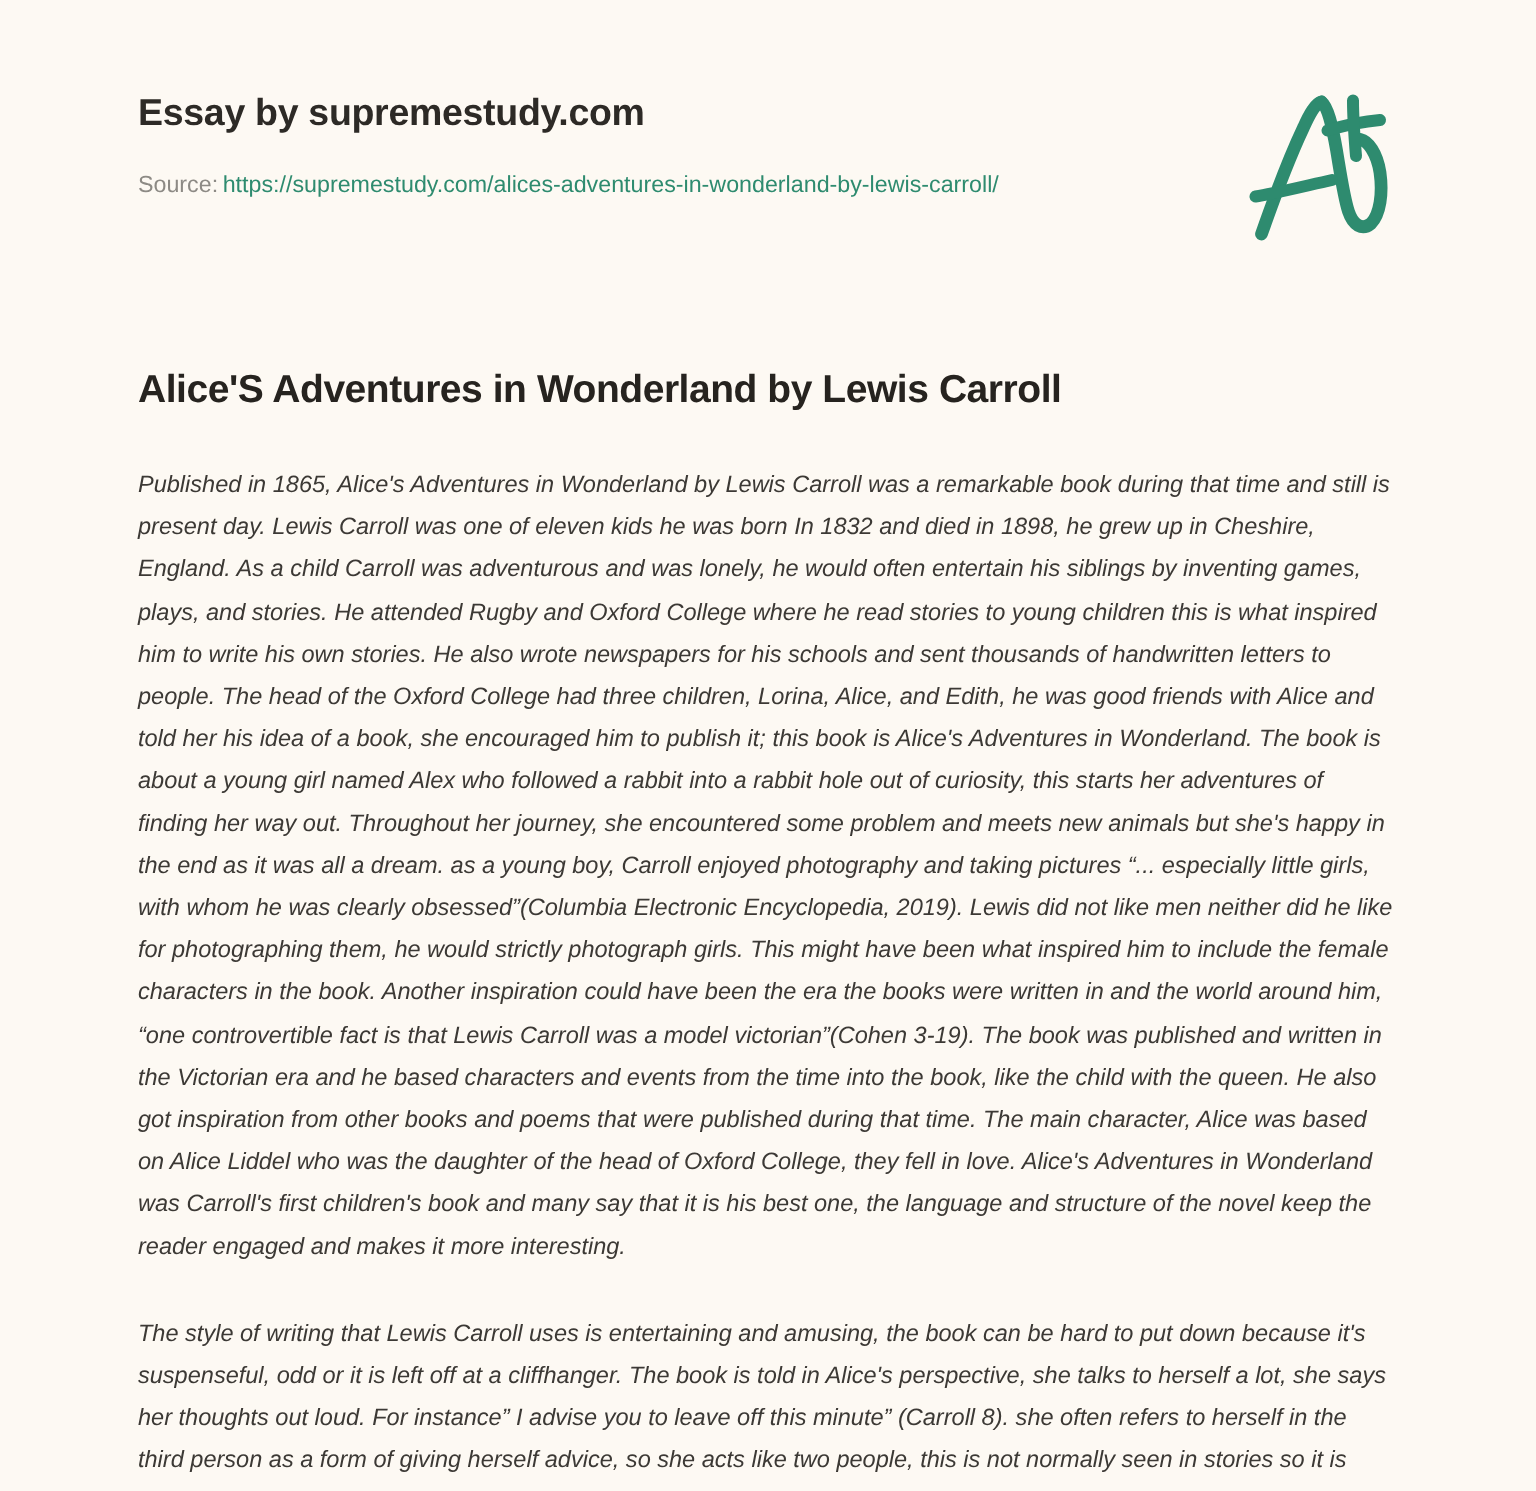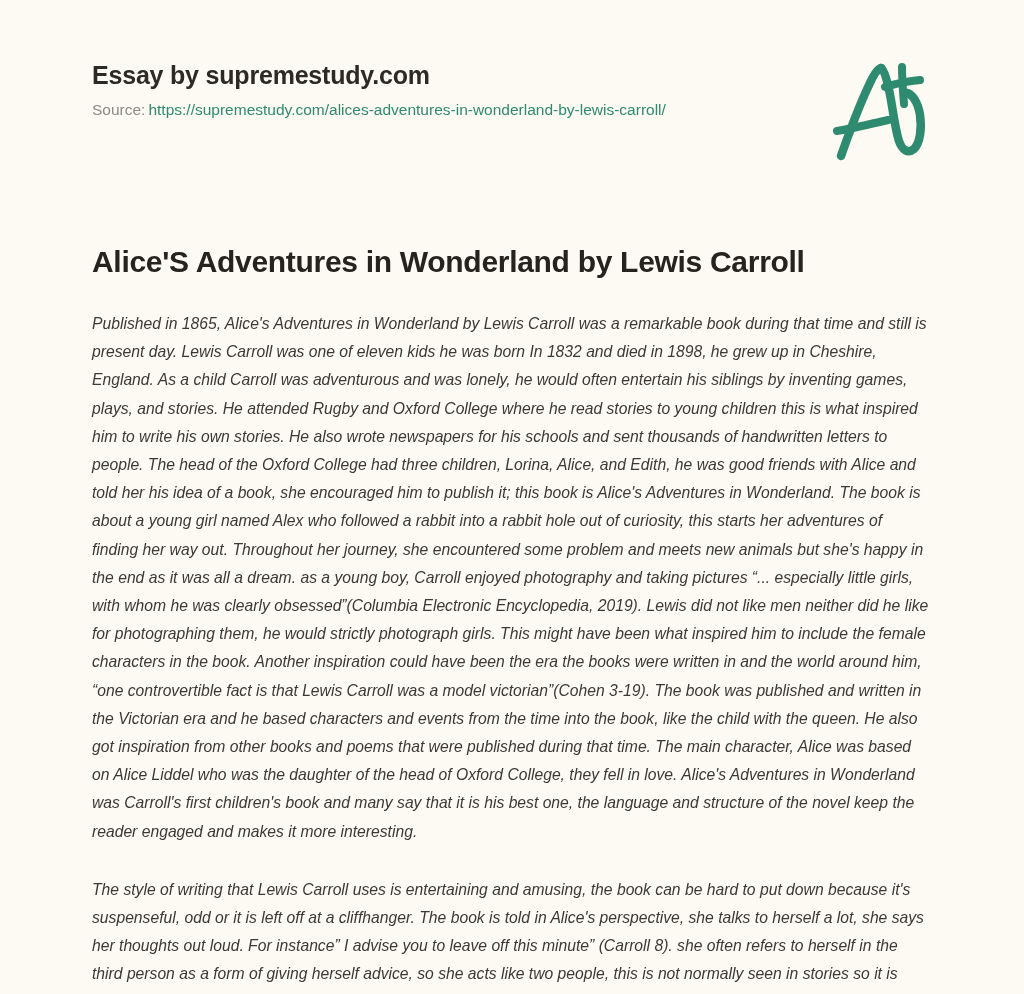--- a/index.html
+++ b/index.html
@@ -34,21 +34,21 @@
     font-size: 25px;
     font-weight: bold;
     color: #2d2a26;
     letter-spacing: -0.2px;
     line-height: 1.2;
     margin: 0;
     white-space: nowrap;
   }
 
   .source-line {
-    margin-top: 10px;
+    margin-top: 24px;
     font-size: 15.5px;
     line-height: 1.3;
     white-space: nowrap;
   }
   .source-label {
     color: #8d8a85;
   }
   .source-url {
     color: #2e8b6f;
     text-decoration: none;
@@ -69,21 +69,21 @@
     height: 120px;
   }
 
   
   .doc-title {
     position: absolute;
     left: 92px;
     top: 243px;
     right: 80px;
     margin: 0;
-    font-size: 30px;
+    font-size: 26px;
     font-weight: bold;
     color: #26231f;
     letter-spacing: -0.3px;
     line-height: 1.25;
   }
 
   
   .body-copy {
     position: absolute;
     left: 92px;

